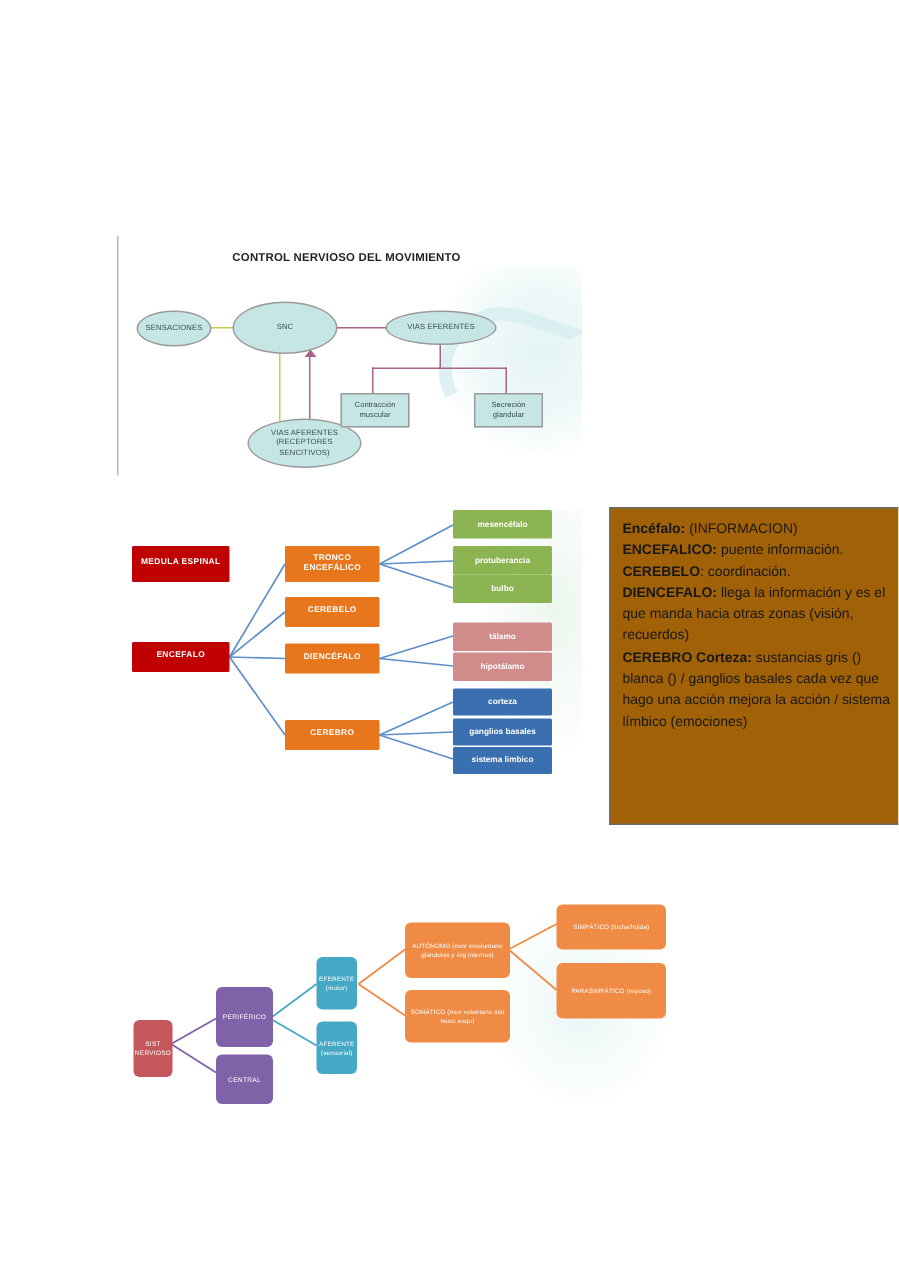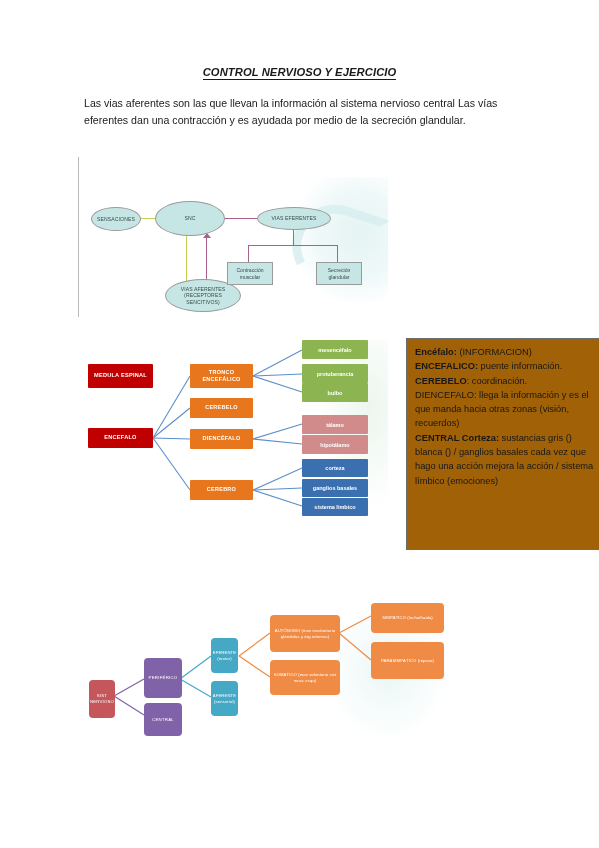--- a/index.html
+++ b/index.html
@@ -200,31 +200,28 @@
   .rb-red    { background: #c5575c; font-size: 4.3px; letter-spacing: .2px; }
   .rb-purple { background: #8062a8; font-size: 4.4px; letter-spacing: .2px; }
   .rb-teal   { background: #45a8c4; font-size: 4.2px; letter-spacing: .15px; }
   .rb-orange { background: #f08b45; font-size: 4.2px; letter-spacing: .1px; }
 </style>
 </head>
 <body>
 
 <div id="page">
 
-  <div class="doc-title">
-    <span>CONTROL NERVIOSO Y EJERCICIO</span>
-  </div>
-
-  <div class="para" id="para-intro">Las vias aferentes son las que llevan la información al sistema nervioso central Las vías eferentes dan una contracción y es ayudada por medio de la secreción glandular.</div>
+
 
   <div id="fig1">
     <div class="leftrule"></div>
     <div class="watermark"></div>
     <div class="wm-swoosh"></div>
 
+    <div class="f1-title">CONTROL NERVIOSO DEL MOVIMIENTO</div>
 
     <div class="conn-y" style="left:58px; top:62.5px; width:22px; height:1.4px;"></div>
     <div class="conn-p" style="left:143px; top:62.5px; width:38px; height:1.4px;"></div>
 
     <div class="conn-y" style="left:108px; top:78px; width:1.4px; height:48px;"></div>
     <div class="conn-p" style="left:128px; top:78px; width:1.4px; height:48px;"></div>
     <div class="conn-p" style="left:125px; top:78px; width:0; height:0; background:transparent; border-left:4px solid transparent; border-right:4px solid transparent; border-bottom:5px solid #a8628c;"></div>
 
     <div class="conn-p" style="left:214.5px; top:70px; width:1.4px; height:21px;"></div>
     <div class="conn-p" style="left:170px; top:90px; width:90px; height:1.4px;"></div>
@@ -329,22 +326,22 @@
     </div>
     <div class="nodebox nb-blue" style="left:222px; top:166px; width:66px; height:18px;">
       <span>sistema limbico</span>
     </div>
   </div>
 
   <div id="notebox">
     <span style="font-weight:bold;">Encéfalo:</span><span> (INFORMACION)</span><br>
     <span style="font-weight:bold;">ENCEFALICO:</span><span> puente información.</span><br>
     <span style="font-weight:bold;">CEREBELO</span><span>: coordinación.</span><br>
-    <span style="font-weight:normal;">DIENCEFALO:</span><span> llega la información y es el que manda hacia otras zonas (visión, recuerdos)</span><br>
-    <span style="font-weight:bold;">CENTRAL Corteza:</span><span> sustancias gris () blanca () / ganglios basales cada vez que hago una acción mejora la acción / sistema límbico (emociones)</span>
+    <span style="font-weight:bold;">DIENCEFALO:</span><span> llega la información y es el que manda hacia otras zonas (visión, recuerdos)</span><br>
+    <span style="font-weight:bold;">CEREBRO Corteza:</span><span> sustancias gris () blanca () / ganglios basales cada vez que hago una acción mejora la acción / sistema límbico (emociones)</span>
   </div>
 
 
   <div id="fig3">
     <div class="wm3"></div>
 
     <svg class="links3" viewBox="0 0 440 150">
       <g fill="none" stroke-width="1.2">
         <path d="M34,96 L64,79" stroke="#8062a8"></path>
         <path d="M34,96 L64,115" stroke="#8062a8"></path>

